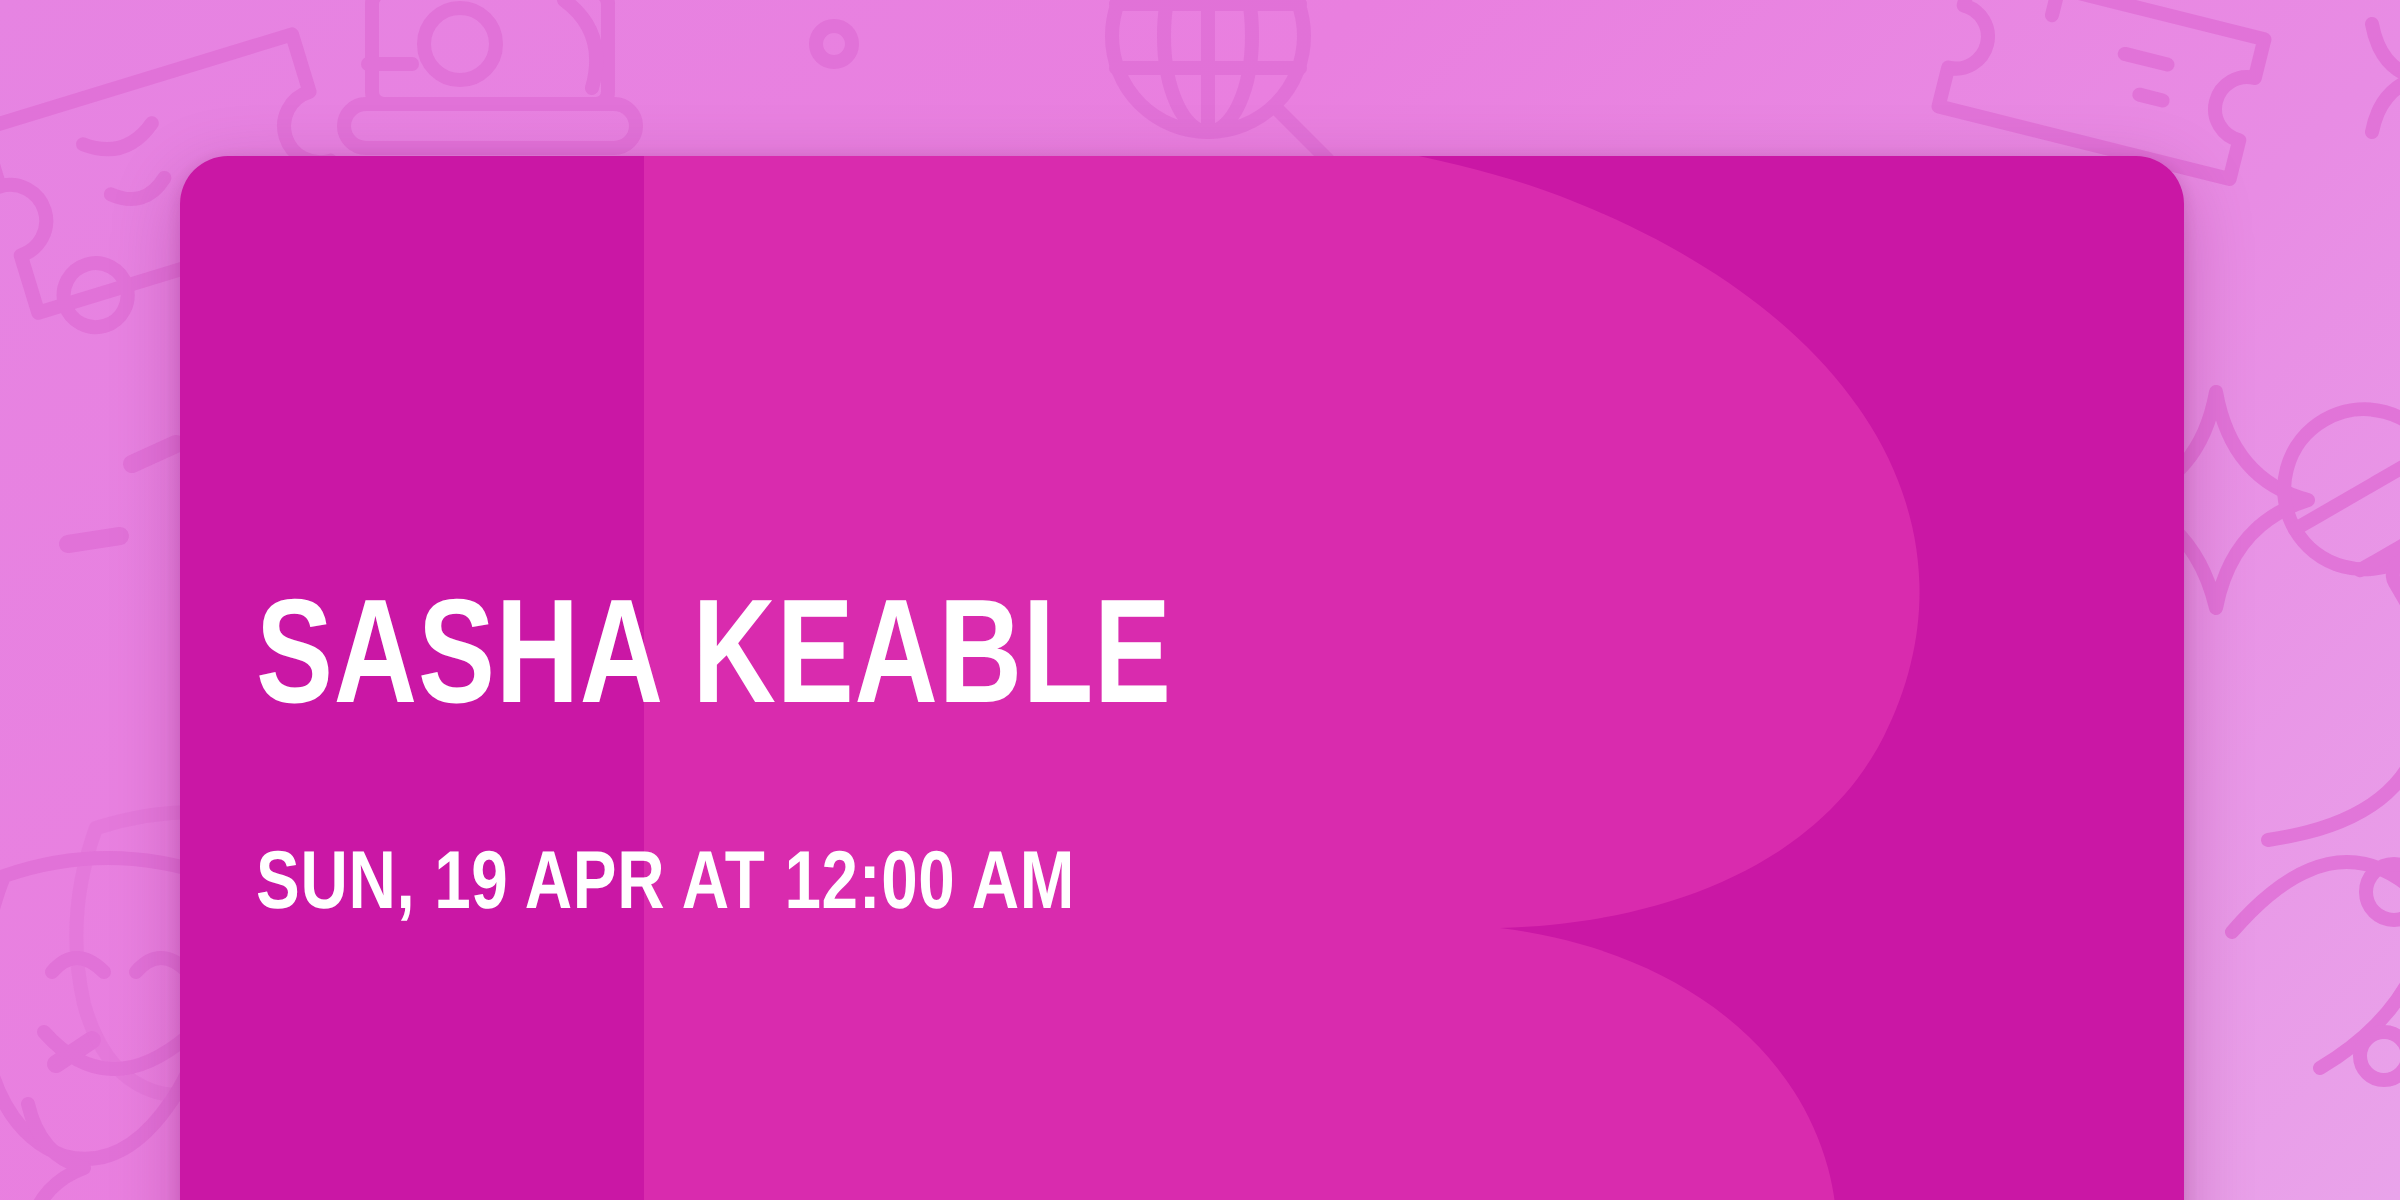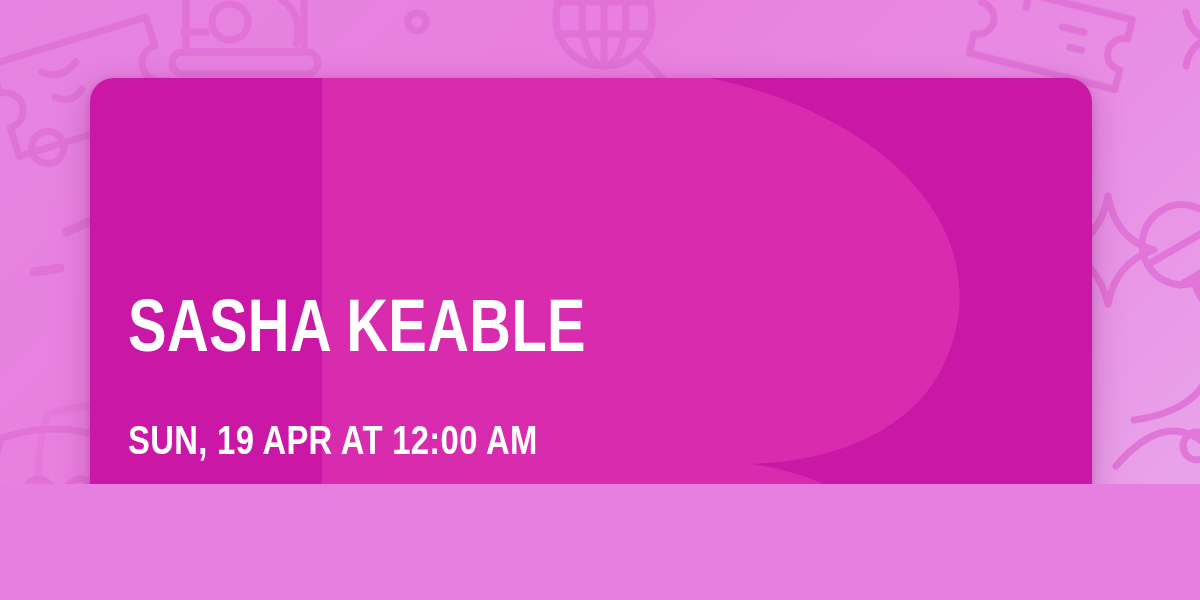--- a/index.html
+++ b/index.html
@@ -12,21 +12,21 @@
     height: 600px;
     overflow: hidden;
     font-family: "Liberation Sans", sans-serif;
     background: #e77fe0;
   }
 
   
   .stage {
     position: relative;
     width: 1200px;
-    height: 484px;
+    height: 600px;
     overflow: hidden;
   }
 
   
   .page-bg {
     position: absolute;
     inset: 0;
     background:
       linear-gradient(135deg, #e684e2 0%, #e97fdf 38%, #e88ce4 68%, #e9a3ea 100%);
   }

